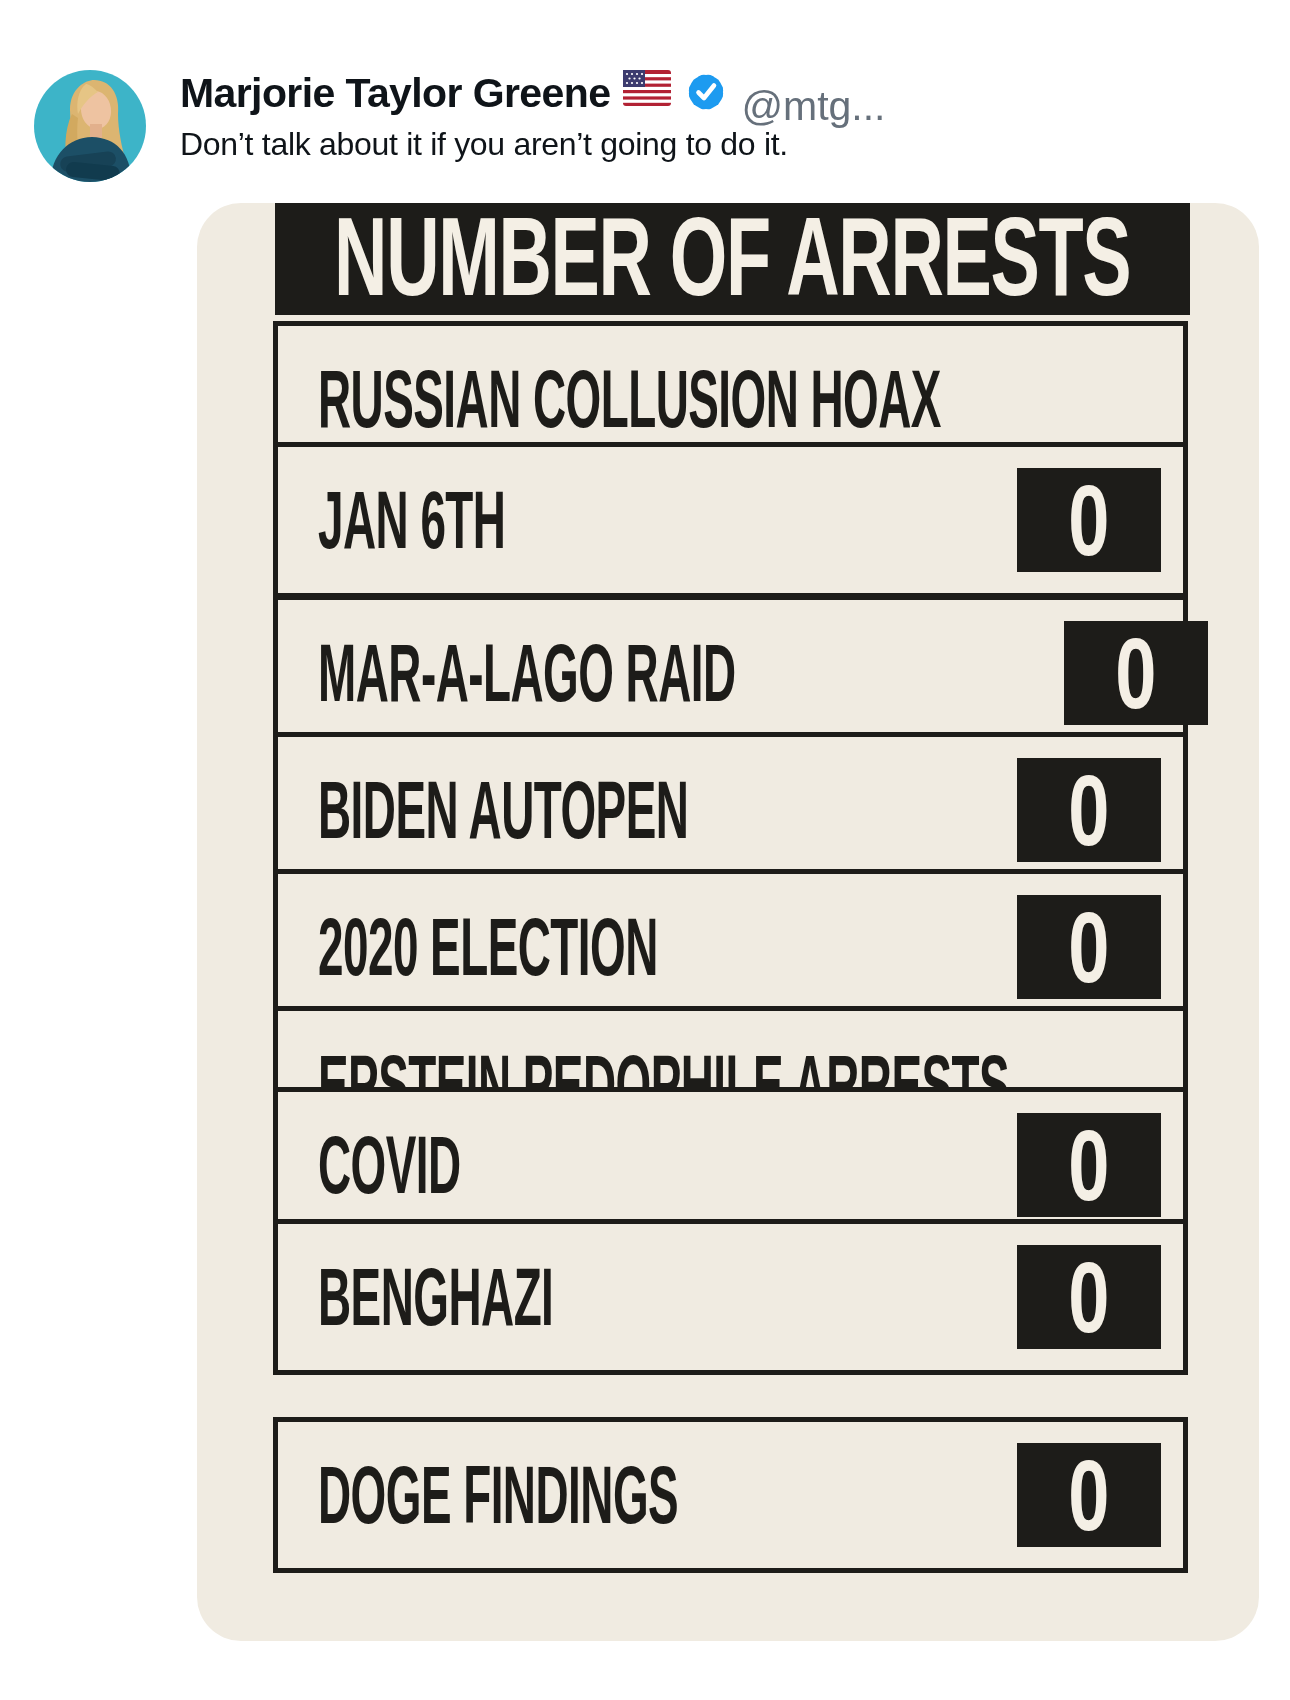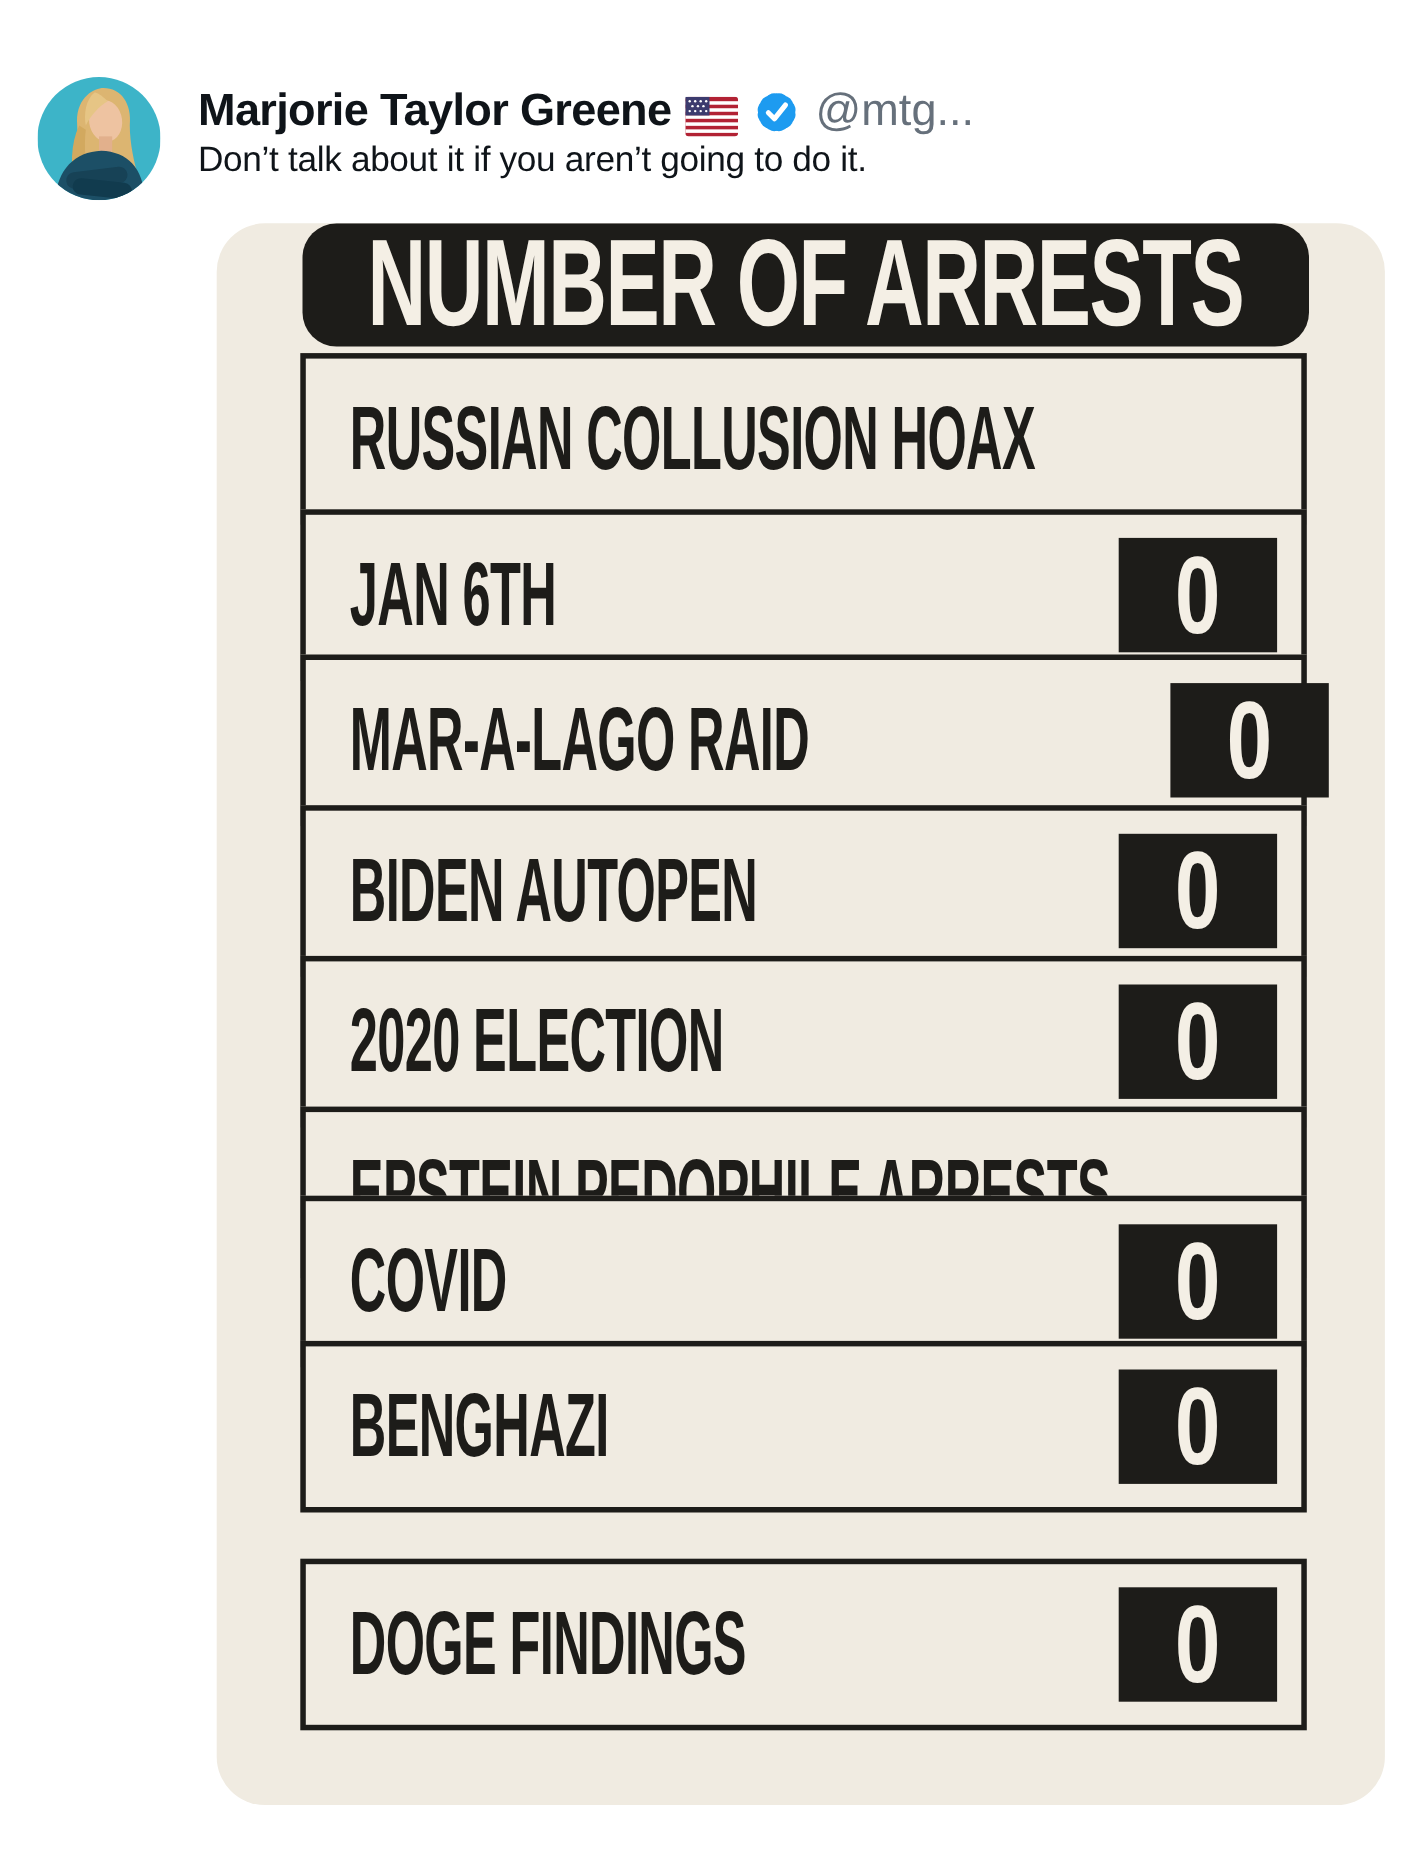--- a/index.html
+++ b/index.html
@@ -9,39 +9,39 @@
     font-family:"Liberation Sans", sans-serif;
   }
 
   
   .avatar {
     position:absolute; left:34px; top:70px; width:112px; height:112px;
     border-radius:50%; overflow:hidden;
   }
   .name-line {
     position:absolute; left:180px; top:70px; height:54px;
-    display:flex; align-items:flex-end; gap:13px; white-space:nowrap;
+    display:flex; align-items:flex-start; gap:13px; white-space:nowrap;
   }
   .author { font-size:41px; font-weight:700; color:#0f1419; letter-spacing:-0.6px; }
   .handle { font-size:41px; font-weight:400; color:#66707b;margin-top:13px; }
   .flag  { width:48px; height:36px; display:block; }
   .badge { width:44px; height:44px; display:block; }
   .tweet-text {
     position:absolute; left:180px; top:126px;
     font-size:32px; color:#0f1419; letter-spacing:-0.3px;
   }
 
   
   .card {
     position:absolute; left:197px; top:203px; width:1062px; height:1438px;
     background:#f0ebe1; border-radius:44px; overflow:hidden;
   }
   .board-header {
     position:absolute; left:78px; top:0; width:915px; height:112px;
-    background:#1d1c19; display:flex; align-items:center; justify-content:center;border-radius:31px;
+    background:#1d1c19; display:flex; align-items:center; justify-content:center;
   }
   .board-title {
     color:#f4efe5; font-weight:700; font-size:112px; line-height:1;
     letter-spacing:-2px; white-space:nowrap;
     transform:scaleX(0.66) translateY(-2px);
   }
   .row {
     position:absolute; left:76px; width:915px; height:156px;
     box-sizing:border-box; border:5px solid #1d1c19; background:#f0ebe1;
     display:flex; align-items:center;
@@ -128,21 +128,21 @@
 
   <div class="card">
     <div class="board-header">
       <span class="board-title">NUMBER OF ARRESTS</span>
     </div>
 
     <div class="row" style="top:118px">
       <span class="row-label">RUSSIAN COLLUSION HOAX</span>
 
     </div>
-    <div class="row" style="top:260px">
+    <div class="row" style="top:239px">
       <span class="row-label">JAN 6TH</span>
       <span class="zero-box">
           <span class="val">0</span>
         </span>
     </div>
     <div class="row" style="top:392px">
       <span class="row-label">MAR-A-LAGO RAID</span>
       <span class="zero-box">
           <span class="val">0</span>
         </span>

